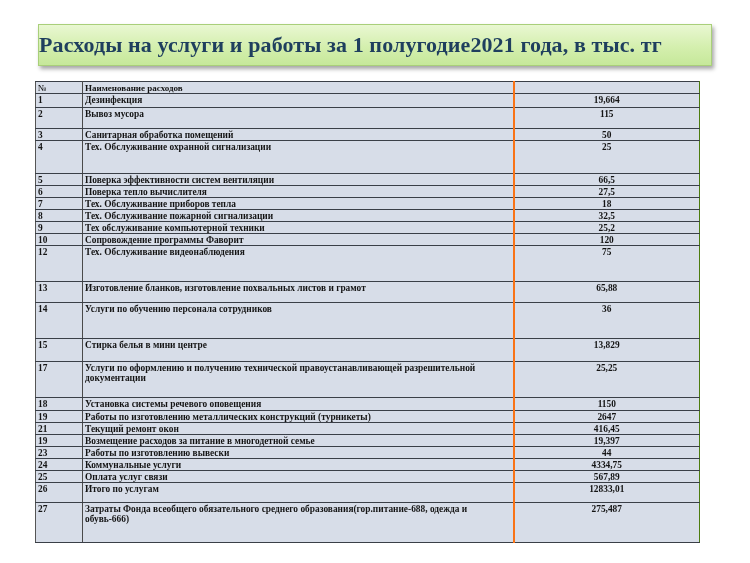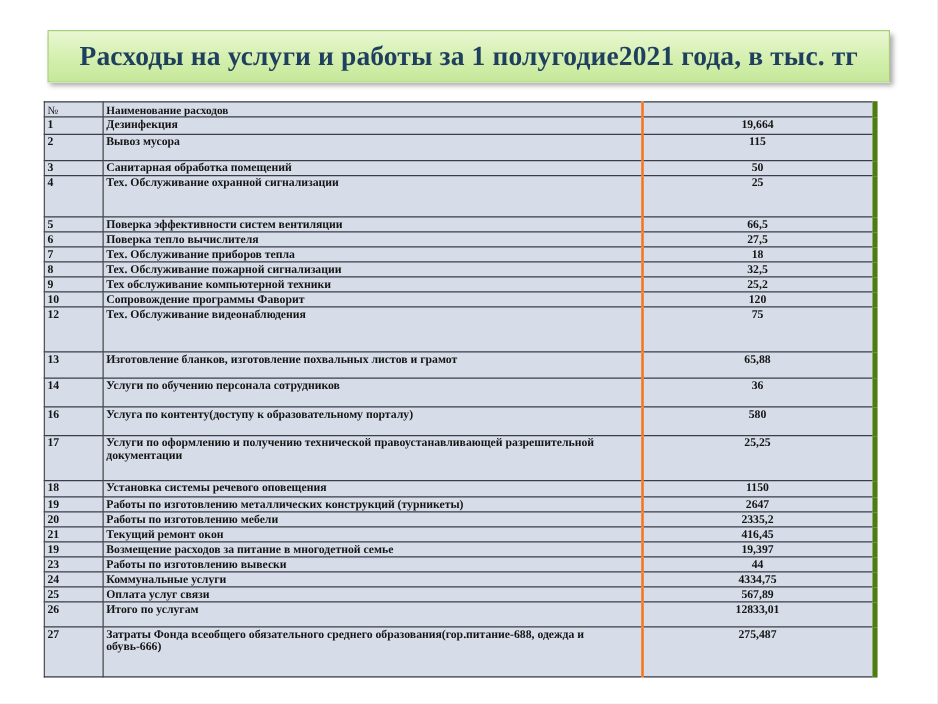--- a/index.html
+++ b/index.html
@@ -7,40 +7,40 @@
       width: 750px; height: 563px; overflow: hidden;
       background: #ffffff;
       font-family: "Liberation Serif", "DejaVu Serif", serif;
       position: relative;
     }
     .title-box {
       position: absolute; left: 38px; top: 24px; width: 672px; height: 40px;
       background: linear-gradient(to bottom, #e9f7d2 0%, #d4efae 55%, #c6e89a 100%);
       border: 1px solid #a9cf7a;
       box-shadow: 2px 3px 4px rgba(0,0,0,0.35);
-      display: flex; align-items: center; justify-content: center;
+      display: flex; align-items: center; justify-content: flex-start;
     }
     .title-text {
       color: #1f3f5e; font-weight: bold; font-size: 22px; letter-spacing: 0.1px;
       white-space: nowrap;
     }
     table.expenses {
       position: absolute; left: 35px; top: 81px; width: 664px;
       border-collapse: collapse; table-layout: fixed;
       background: #d7dde8;
       font-size: 9.4px; font-weight: bold; color: #141414;
       line-height: 10px;
     }
     table.expenses td {
       border-top: 1px solid #3a3f47; border-bottom: 1px solid #3a3f47;
       padding: 1px 2px 0 2px; vertical-align: top; overflow: hidden;
     }
     table.expenses td.c-num { border-left: 1px solid #555; border-right: 1px solid #4a4a4a; }
     table.expenses td.c-name { border-right: 2px solid #f97316; padding-left: 2px; }
-    table.expenses td.c-val { border-right: 4px solid #4d7c0f; text-align: center; }
+    table.expenses td.c-val { border-right: 1px solid #4d7c0f; text-align: center; }
     tr.hdr td { font-weight: normal; font-size: 9px; }
     tr.hdr td.c-name { font-weight: bold; }
   </style>
 </head>
 <body>
 
 <div class="title-box">
   <span class="title-text">Расходы на услуги и работы за 1 полугодие2021 года, в тыс. тг</span>
 </div>
 
@@ -109,49 +109,44 @@
       <tr style="height: 36px; margin-top: 27px;">
         <td class="c-num">12</td>
         <td class="c-name">Тех. Обслуживание видеонаблюдения</td>
         <td class="c-val">75</td>
       </tr>
       <tr style="height: 21px;">
         <td class="c-num">13</td>
         <td class="c-name">Изготовление бланков, изготовление похвальных листов и грамот</td>
         <td class="c-val">65,88</td>
       </tr>
-      <tr style="height: 23px;">
+      <tr style="height: 36px;">
         <td class="c-num">14</td>
         <td class="c-name">Услуги по обучению персонала сотрудников</td>
         <td class="c-val">36</td>
       </tr>
       <tr style="height: 23px;">
-        <td class="c-num">16</td>
-        <td class="c-name">Услуга по контенту(доступу  к образовательному порталу)</td>
-        <td class="c-val">580</td>
+        <td class="c-num">15</td>
+        <td class="c-name">Стирка белья в мини центре</td>
+        <td class="c-val">13,829</td>
       </tr>
       <tr style="height: 36px;">
         <td class="c-num">17</td>
         <td class="c-name">Услуги по оформлению и получению технической правоустанавливающей разрешительной документации</td>
         <td class="c-val">25,25</td>
       </tr>
       <tr style="height: 13px;">
         <td class="c-num">18</td>
         <td class="c-name">Установка системы речевого оповещения</td>
         <td class="c-val">1150</td>
       </tr>
       <tr style="height: 12px;">
         <td class="c-num">19</td>
         <td class="c-name">Работы по изготовлению металлических конструкций (турникеты)</td>
         <td class="c-val">2647</td>
-      </tr>
-      <tr style="height: 12px;">
-        <td class="c-num">20</td>
-        <td class="c-name">Работы по изготовлению мебели</td>
-        <td class="c-val">2335,2</td>
       </tr>
       <tr style="height: 12px;">
         <td class="c-num">21</td>
         <td class="c-name">Текущий ремонт окон</td>
         <td class="c-val">416,45</td>
       </tr>
       <tr style="height: 12px;">
         <td class="c-num">19</td>
         <td class="c-name">Возмещение расходов за питание в многодетной семье</td>
         <td class="c-val">19,397</td>

